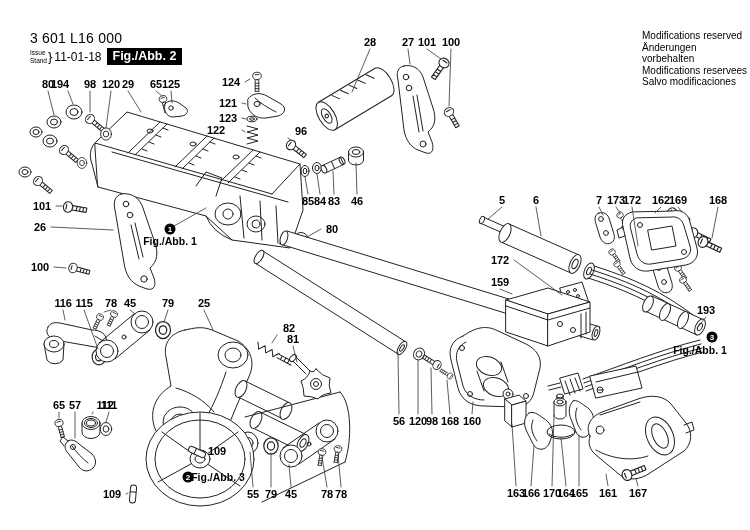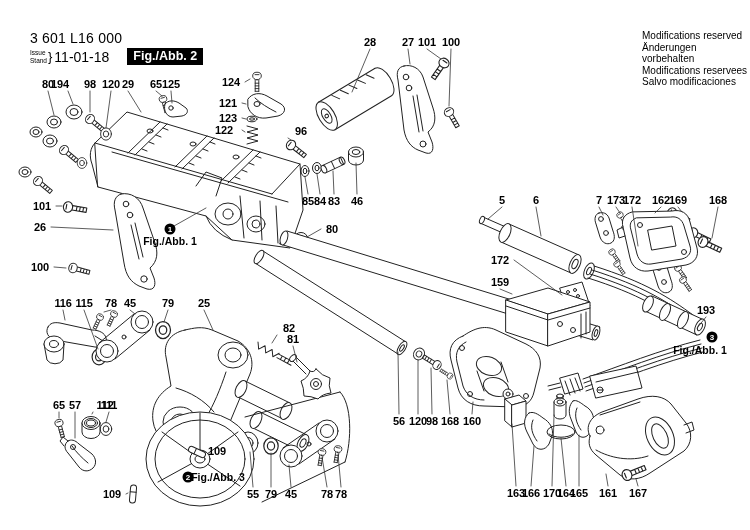--- a/index.html
+++ b/index.html
@@ -12,21 +12,21 @@
   .callout{position:absolute;transform:translate(-50%,-50%);font-size:11px;font-weight:bold;
            line-height:1;white-space:nowrap;letter-spacing:-0.2px;}
   .figref-label{position:absolute;transform:translate(-50%,-50%);font-size:10.5px;font-weight:bold;white-space:nowrap;}
   .figref-marker{position:absolute;transform:translate(-50%,-50%);width:11px;height:11px;border-radius:50%;
            background:#000;color:#fff;font-size:8px;font-weight:bold;display:flex;align-items:center;justify-content:center;}
   .header-left{position:absolute;left:30px;top:30px;}
   .pn{font-size:14px;letter-spacing:0.2px;}
   .issue-row{display:flex;align-items:center;margin-top:2px;}
   .issue-words{font-size:6.5px;line-height:1.15;}
   .brace{font-size:13px;font-weight:400;margin:0 2px 0 1px;}
-  .date{font-size:14px;margin-right:18px;}
+  .date{font-size:12px;margin-right:5px;}
   .figbox{background:#000;color:#fff;font-size:12.5px;font-weight:bold;padding:1px 6px 2px 6px;}
   .notice{position:absolute;left:642px;top:30px;font-size:10px;line-height:1.15;}
 </style>
 </head>
 <body>
 
 <div class="stage">
 
   <svg id="art" width="750" height="530" viewBox="0 0 750 530">
     <defs>
@@ -463,21 +463,21 @@
       <div class="callout" style="left: 48px; top: 84px;">80</div>
       <div class="callout" style="left: 60px; top: 84px;">194</div>
       <div class="callout" style="left: 90px; top: 84px;">98</div>
       <div class="callout" style="left: 111px; top: 84px;">120</div>
       <div class="callout" style="left: 128px; top: 84px;">29</div>
       <div class="callout" style="left: 156px; top: 84px;">65</div>
       <div class="callout" style="left: 171px; top: 84px;">125</div>
       <div class="callout" style="left: 231px; top: 82px;">124</div>
       <div class="callout" style="left: 228px; top: 103px;">121</div>
       <div class="callout" style="left: 228px; top: 118px;">123</div>
-      <div class="callout" style="left: 224px; top: 130px;">122</div>
+      <div class="callout" style="left: 216px; top: 130px;">122</div>
       <div class="callout" style="left: 370px; top: 42px;">28</div>
       <div class="callout" style="left: 408px; top: 42px;">27</div>
       <div class="callout" style="left: 427px; top: 42px;">101</div>
       <div class="callout" style="left: 451px; top: 42px;">100</div>
       <div class="callout" style="left: 301px; top: 131px;">96</div>
       <div class="callout" style="left: 308px; top: 201px;">85</div>
       <div class="callout" style="left: 320px; top: 201px;">84</div>
       <div class="callout" style="left: 334px; top: 201px;">83</div>
       <div class="callout" style="left: 357px; top: 201px;">46</div>
       <div class="callout" style="left: 42px; top: 206px;">101</div>

